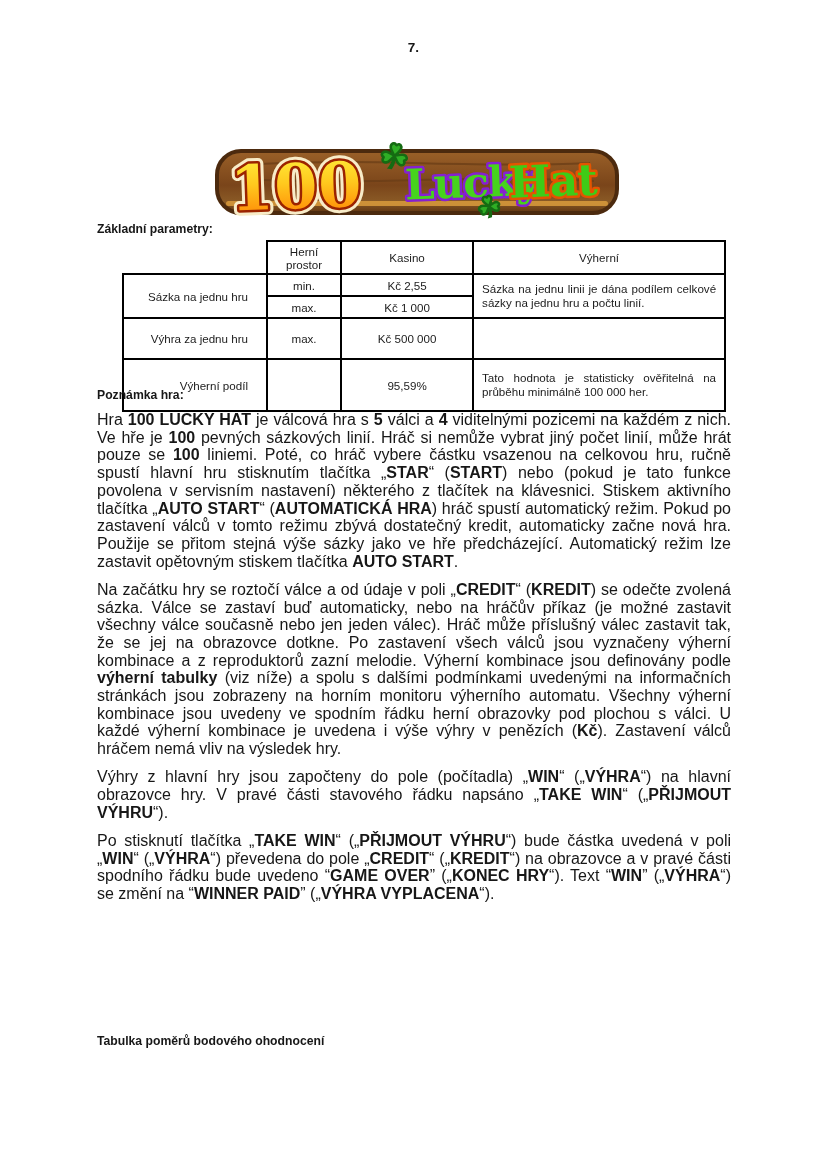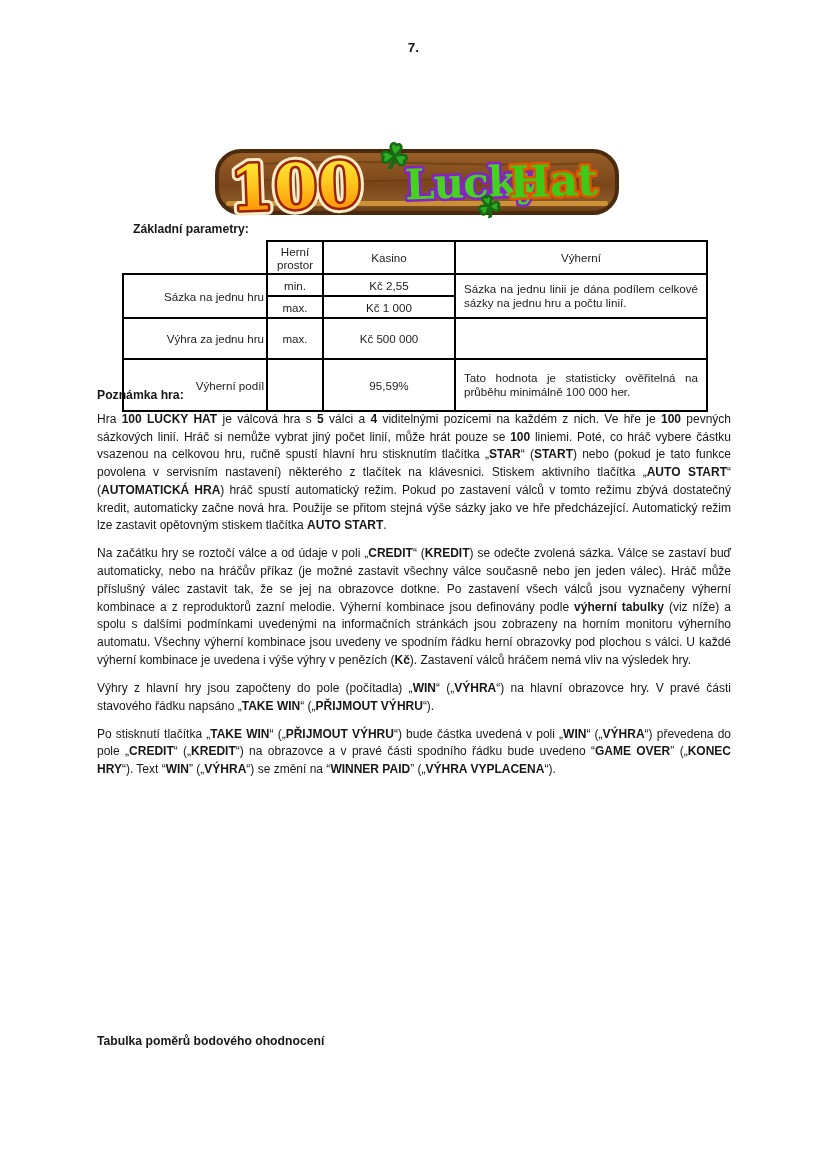--- a/index.html
+++ b/index.html
@@ -11,43 +11,43 @@
     font-family:"Liberation Sans", sans-serif;
     color:#171717;
     overflow:hidden;
   }
   .page-number {
     position:absolute; top:40px; left:0; right:0;
     text-align:center; font-weight:bold; font-size:13.5px;
   }
   .logo-wrap { position:absolute; left:212px; top:127px; width:410px; height:94px; }
   .heading { font-weight:bold; font-size:12.2px; }
-  .params-heading { position:absolute; left:97px; top:222px;margin-left:36px; }
+  .params-heading { position:absolute; left:97px; top:222px; }
   .params-table {
     position:absolute; left:122px; top:240px;
     border-collapse:collapse; font-size:11.6px; color:#1c1c1c;
     table-layout:fixed;
   }
-  .params-table td { border:2px solid #000; padding:2px 2px; vertical-align:middle; }
+  .params-table td { border:2px solid #000; padding:2px 18px; vertical-align:middle; }
   .params-table td.no-border { border:none; }
   .params-table td.c { text-align:center; }
   .params-table td.label-cell { text-align:right; padding-left:9px; }
   .params-table td.note-cell { text-align:justify; padding:2px 8px; line-height:14.5px; }
   .h-header { height:33px; }
   .h-min { height:22px; }
   .h-max { height:22px; }
   .h-win { height:41px; }
   .h-share { height:52px; }
   .technical {
     position:absolute; left:97px; top:388px; width:634px;
   }
   .technical .heading { margin:0 0 9px 0; }
   .technical p {
     margin:0 0 10.5px 0;
-    font-size:12px; line-height:17.7px;
+    font-size:16px; line-height:17.7px;
     text-align:justify;
   }
   .bottom-heading { position:absolute; left:97px; top:1034px; }
   b { font-weight:bold; }
 </style>
 </head>
 <body>
 
 <div class="page">
 

